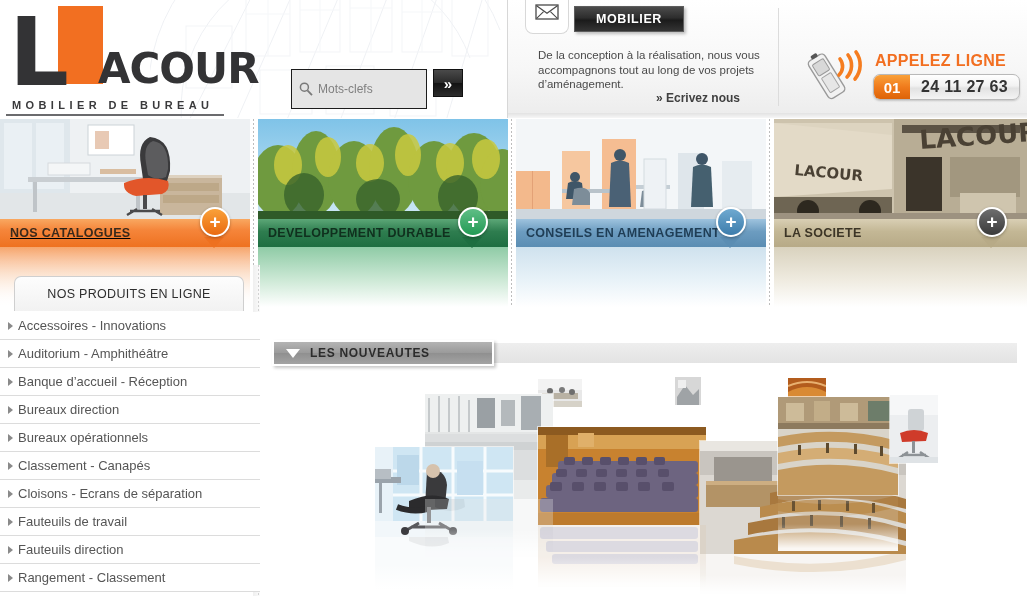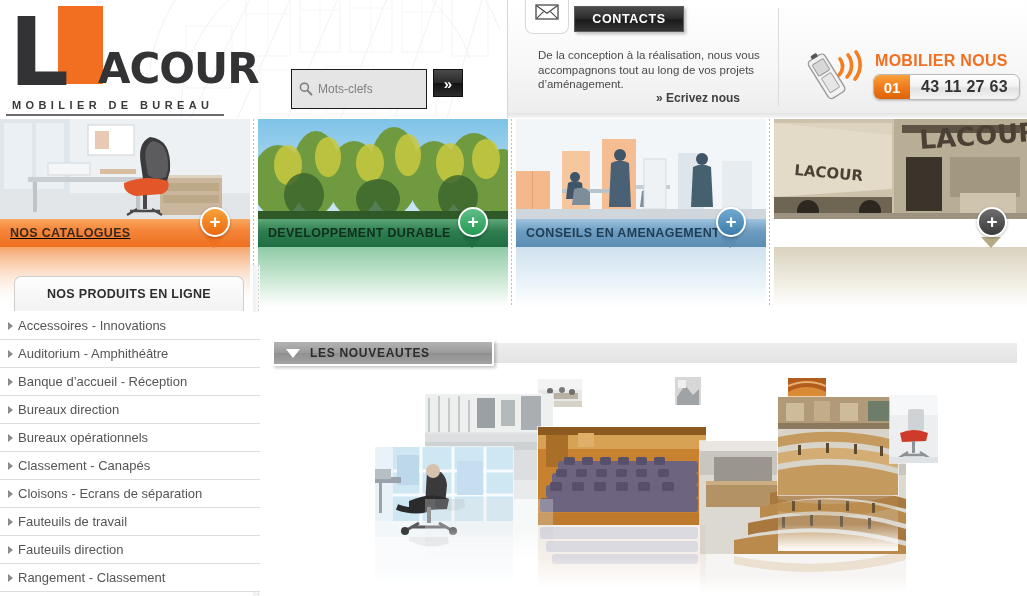--- a/index.html
+++ b/index.html
@@ -187,21 +187,21 @@
   #panel4 .notch { border-top:11px solid #B7AA87; }
 
   
   .sidebar { position:absolute; left:0; top:265px; width:260px; height:331px; }
   .sidebar-tab {
     position:absolute; left:14px; top:11px; width:230px; height:35px;
     background:linear-gradient(180deg,#fdfdfd 0%,#f2f2f2 100%);
     border:1px solid #cfcfcf; border-bottom:none; border-radius:7px 7px 0 0;
     display:flex; align-items:center; justify-content:center;
   }
-  .sidebar-tab span { font-size:12.5px; font-weight:bold; color:#2e2e2e; letter-spacing:.3px; }
+  .sidebar-tab span { font-size:12.5px; font-weight:normal; color:#2e2e2e; letter-spacing:.3px; }
   .menu { position:absolute; left:0; top:47px; width:260px; }
   .menu-item {
     position:relative; height:28px; border-bottom:1px solid #dcdcdc;
     display:flex; align-items:center; cursor:pointer; background:#fff;
   }
   .menu-arrow {
     width:0; height:0; margin-left:8px; margin-right:5px;
     border-top:4px solid transparent; border-bottom:4px solid transparent;
     border-left:5px solid #8a8a8a; flex:none;
   }
@@ -309,21 +309,21 @@
       <div class="mail-btn">
         <span>
           <svg width="24" height="16" viewBox="0 0 24 16">
             <rect x="1" y="1" width="22" height="14" fill="#fff" stroke="#4a4a4a" stroke-width="1.3"></rect>
             <path d="M1.6 1.8 L12 9.2 L22.4 1.8" fill="none" stroke="#4a4a4a" stroke-width="1.3"></path>
             <path d="M1.6 14.4 L8.6 7.6 M22.4 14.4 L15.4 7.6" fill="none" stroke="#4a4a4a" stroke-width="1.1"></path>
           </svg>
         </span>
       </div>
 
-      <div class="contacts-btn">CONTACTS</div>
+      <div class="contacts-btn">MOBILIER</div>
 
       <div class="contacts-text">De la conception à la réalisation, nous vous accompagnons tout au long de vos projets d’aménagement.</div>
 
       <div class="ecrivez">» Ecrivez nous</div>
 
       <div class="vdiv"></div>
 
       <div class="phone-block">
         <span class="phone-icon">
           <svg width="64" height="56" viewBox="0 0 64 56">
@@ -333,24 +333,24 @@
               <rect x="16" y="27" width="11" height="17" rx="1" fill="#e6e6e6" stroke="#a5a5a5" stroke-width="1"></rect>
               <rect x="18" y="2.5" width="7" height="4" rx="1.5" fill="#565656"></rect>
             </g>
             <g fill="none" stroke="#F57C1F" stroke-width="3.6" stroke-linecap="round">
               <path d="M34 27 A12 12 0 0 0 35 11"></path>
               <path d="M42 29 A17 17 0 0 0 43 7"></path>
               <path d="M50 31 A22 22 0 0 0 51 4"></path>
             </g>
           </svg>
         </span>
-        <div class="appelez">MOBILIER NOUS</div>
+        <div class="appelez">APPELEZ LIGNE</div>
         <div class="phone-pill">
           <div class="phone-prefix">01</div>
-          <div class="phone-num">43 11 27 63</div>
+          <div class="phone-num">24 11 27 63</div>
         </div>
       </div>
     </div>
   </div>
 
   <div class="banners">
 
     <div class="panel" id="panel1">
       <div class="panel-img">
         <svg width="250" height="100" viewBox="0 0 250 100" preserveAspectRatio="xMidYMid slice">
@@ -481,20 +481,23 @@
           <rect x="0" y="4" width="118" height="66" fill="#ddd4c0"></rect>
           <path d="M0 4 L118 16 L118 70 L0 78 Z" fill="#e3dac7"></path>
           <text x="20" y="56" font-family="DejaVu Sans, sans-serif" font-size="15" font-weight="bold" fill="#4a4134" transform="rotate(5 20 56)">LACOUR</text>
           <rect x="0" y="78" width="118" height="22" fill="#6e6553"></rect>
           <circle cx="34" cy="92" r="11" fill="#2d281f"></circle>
             <circle cx="96" cy="92" r="11" fill="#2d281f"></circle>
           <rect x="186" y="74" width="56" height="22" fill="#cfc5ae"></rect>
           <rect x="0" y="94" width="253" height="6" fill="#9d9280"></rect>
         </svg>
       </div>
+      <div class="panel-bar">
+        <span class="panel-label">LA SOCIETE</span>
+      </div>
       <div class="panel-body"></div>
       <div class="notch"></div>
       <div class="plus">+</div>
     </div>
   </div>
 
   <div class="sidebar">
     <div class="sidebar-edge"></div>
     <div class="sidebar-dots"></div>
 

